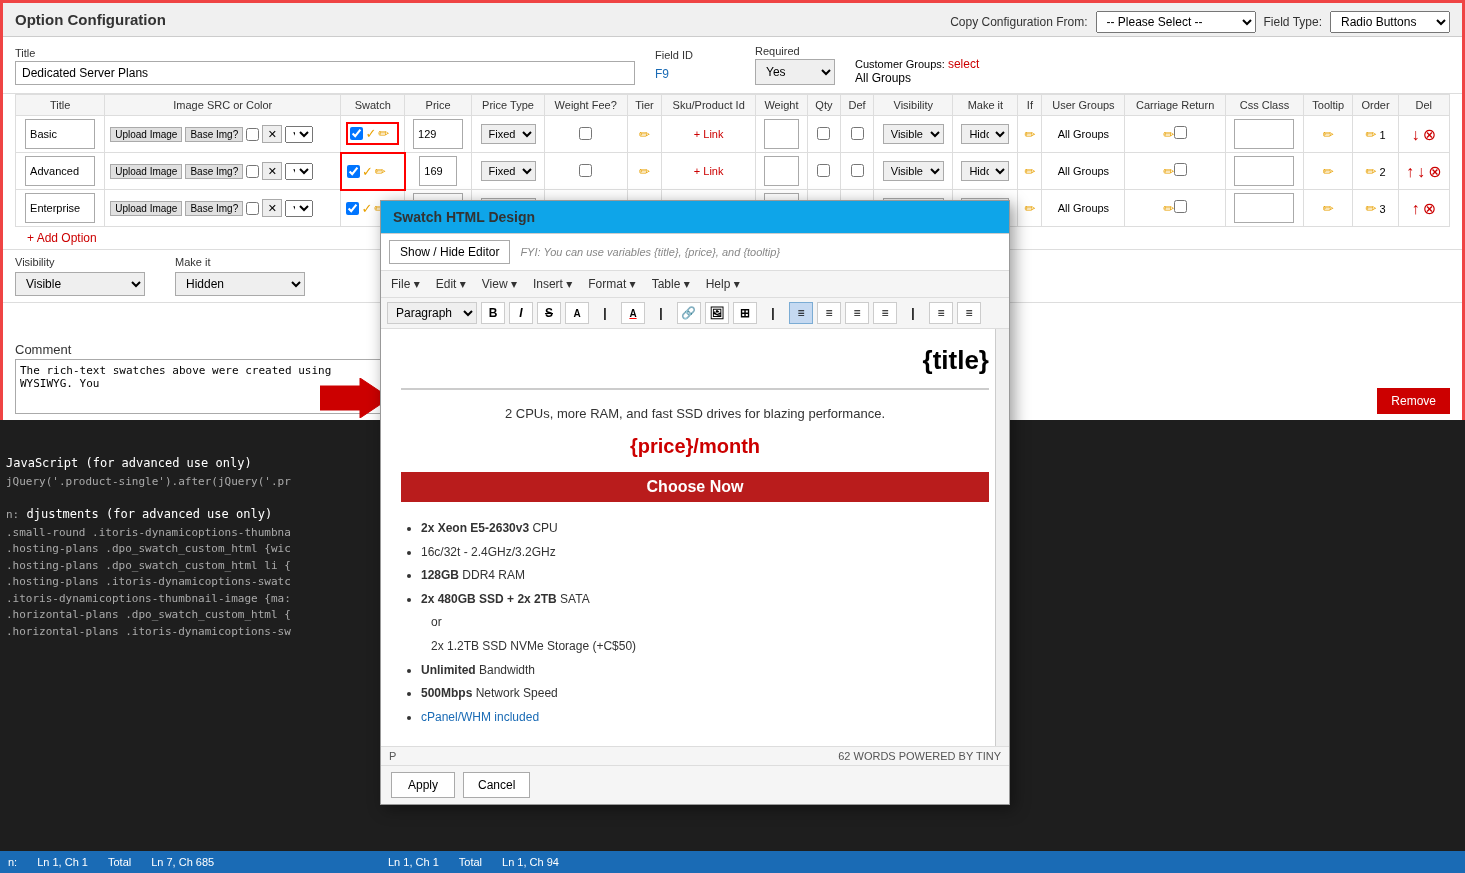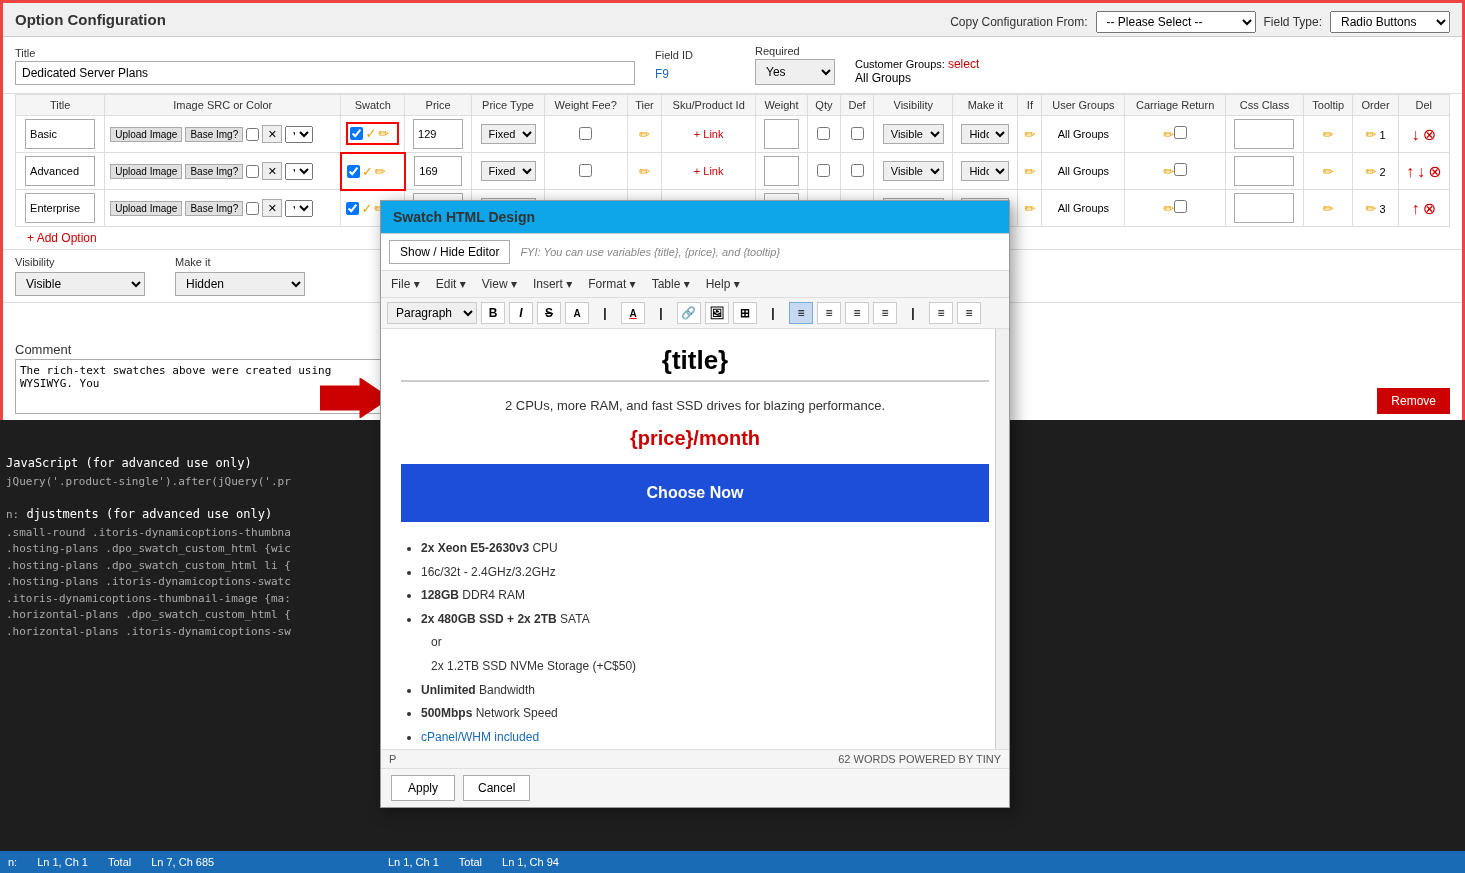--- a/index.html
+++ b/index.html
@@ -310,23 +310,23 @@
       padding: 16px 20px;
       min-height: 400px;
       overflow-y: auto;
       max-height: 420px;
       position: relative;
     }
 
     .editor-h1 {
       font-size: 26px;
       font-weight: bold;
-      text-align: center;
+      text-align: right;
       border-bottom: 2px solid #ccc;
-      padding-bottom: 4px;
+      padding-bottom: 12px;
       margin-bottom: 16px;
     }
 
     .editor-tagline {
       text-align: center;
       font-size: 13px;
       color: #333;
       margin-bottom: 14px;
     }
 
@@ -334,24 +334,24 @@
       text-align: center;
       font-size: 20px;
       font-weight: bold;
       color: #c00;
       margin-bottom: 14px;
     }
 
     .choose-btn {
       display: block;
       width: 100%;
-      background: #1d4ed8;
+      background: #b91c1c;
       color: #fff;
       text-align: center;
-      padding: 20px;
+      padding: 6px;
       font-size: 16px;
       font-weight: bold;
       border: none;
       margin-bottom: 16px;
       cursor: pointer;
     }
 
     .spec-list {
       list-style: disc;
       padding-left: 20px;
@@ -560,21 +560,21 @@
               </select>
             </span>
           </td>
           <td style="position:relative;border:2px solid red;">
             <span style="display:flex;align-items:center;gap:2px;">
               <input type="checkbox" checked="" style="">
               <span class="pencil-icon">✓</span>
               <span class="pencil-icon">✏</span>
             </span>
           </td>
-          <td><input type="text" value="169" style="width: 48px;"></td>
+          <td><input type="text" value="169" style="width: 38px;"></td>
           <td>
             <select class="price-type-sel">
               <option>Fixed</option>
             </select>
           </td>
           <td><input type="checkbox" style=""></td>
           <td><span class="pencil-icon">✏</span></td>
           <td><span style="font-size:11px;color:#c00;cursor:pointer;">+ Link</span></td>
           <td><input type="text" value="" style="width: 35px;"></td>
           <td><input type="checkbox" style=""></td>

